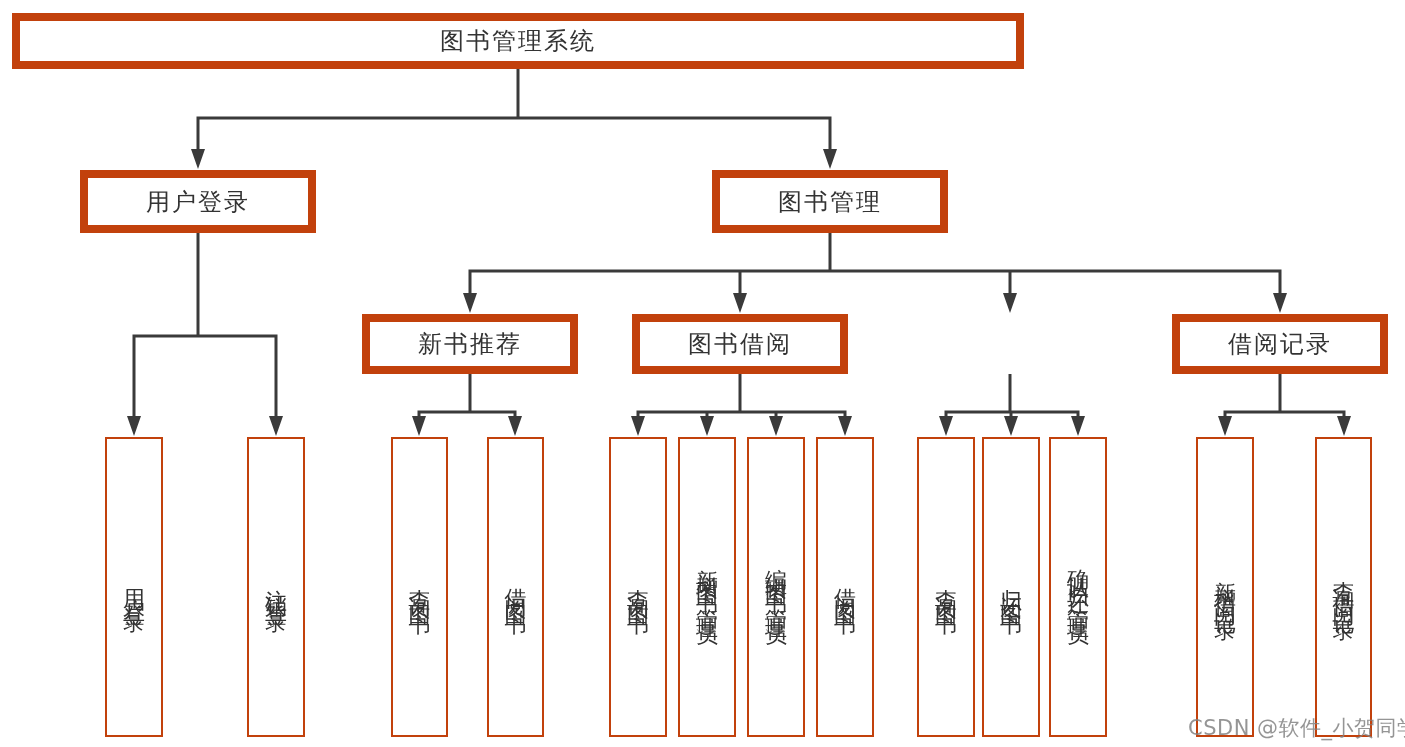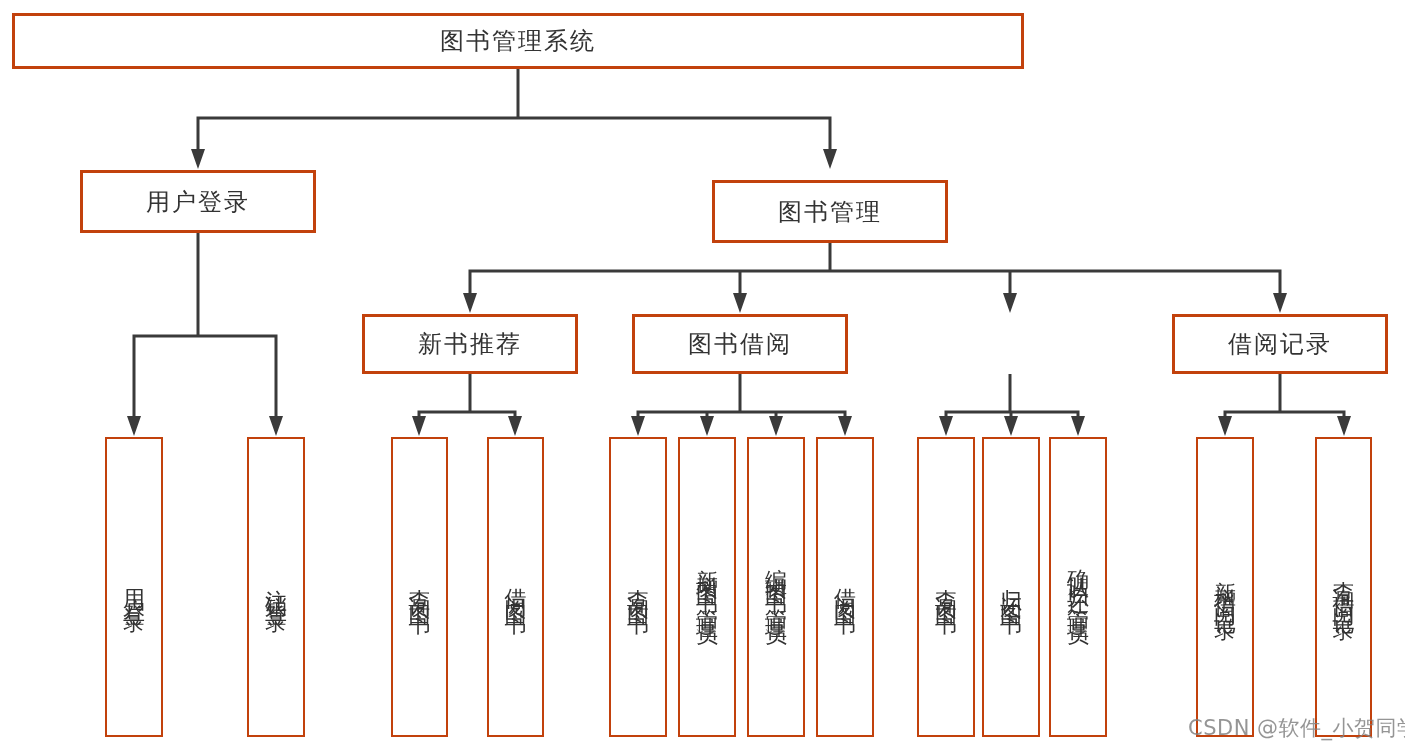--- a/index.html
+++ b/index.html
@@ -13,21 +13,21 @@
     overflow: hidden;
   }
   .connectors {
     position: absolute;
     left: 0; top: 0;
     width: 1405px; height: 747px;
   }
   .box {
     position: absolute;
     background: #ffffff;
-    border: 3px solid #c2410c;
+    border: 8px solid #c2410c;
     display: flex;
     align-items: center;
     justify-content: center;
     color: #333333;
     z-index: 2;
   }
   .box.h span {
     font-size: 24px;
     letter-spacing: 2px;
     color: #333333;
@@ -99,21 +99,21 @@
       M1218 416 h14 l-7 20 z M1337 416 h14 l-7 20 z"></path>
   </svg>
 
   <div class="box h" style="left:12px;top:13px;width:1012px;height:56px">
     <span>图书管理系统</span>
   </div>
 
   <div class="box h" style="left:80px;top:170px;width:236px;height:63px">
     <span>用户登录</span>
   </div>
-  <div class="box h" style="left:712px;top:180px;width:236px;height:63px">
+  <div class="box h" style="left:712px;top:170px;width:236px;height:63px">
     <span>图书管理</span>
   </div>
 
   <div class="box h" style="left:632px;top:314px;width:216px;height:60px">
     <span>图书借阅</span>
   </div>
   <div class="box h" style="left:362px;top:314px;width:216px;height:60px">
     <span>新书推荐</span>
   </div>
   <div class="box h" style="left:1172px;top:314px;width:216px;height:60px">

